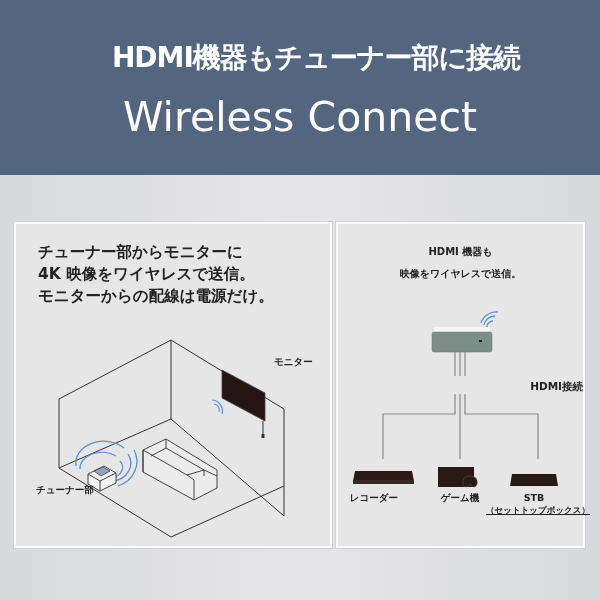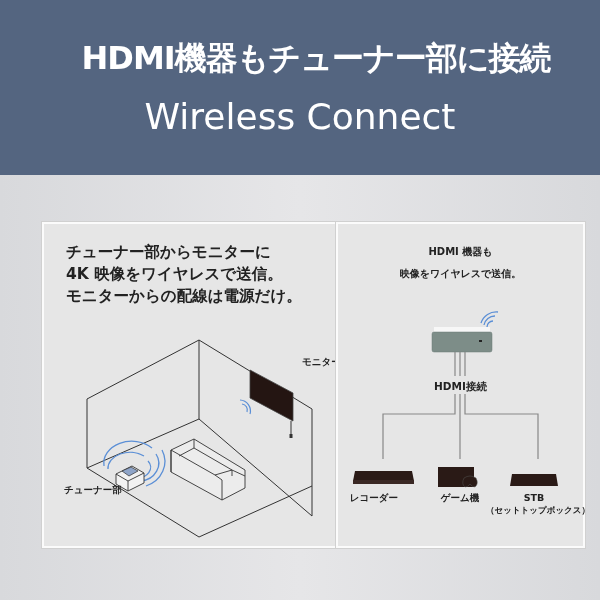--- a/index.html
+++ b/index.html
@@ -1,25 +1,25 @@
 <!DOCTYPE html>
 <html><head>
 <meta charset="utf-8">
 <style>
   html,body{margin:0;padding:0;}
   body{width:600px;height:600px;overflow:hidden;position:relative;
        font-family:"DejaVu Sans","Liberation Sans",sans-serif;
        background:linear-gradient(90deg,#d8d9dc 0%,#e6e6e8 50%,#d8d9dc 100%);}
   .header{position:absolute;left:0;top:0;width:600px;height:175px;background:#546580;
           color:#fff;text-align:center;}
-  .header .t1{position:absolute;left:0;right:0;top:34px;font-size:32px;font-weight:bold;letter-spacing:-1px;line-height:48px;padding-left:32px;}
-  .header .t2{position:absolute;left:0;right:0;top:92px;font-size:36px;line-height:50px;letter-spacing:0px;}
+  .header .t1{position:absolute;left:0;right:0;top:34px;font-size:28px;font-weight:bold;letter-spacing:-1px;line-height:48px;padding-left:32px;}
+  .header .t2{position:absolute;left:0;right:0;top:92px;font-size:41px;line-height:50px;letter-spacing:0px;}
   .panel{position:absolute;top:222px;height:326px;background:#e6e6e6;border:2px solid #fbfbfb;box-sizing:border-box;
          box-shadow:0 0 0 1px #d0d0d0;}
-  .left{left:14px;width:318px;margin-left:28px;}
+  .left{left:14px;width:318px;}
   .right{left:336px;width:249px;}
   .ltext{position:absolute;left:22px;top:17px;font-size:15.5px;font-weight:bold;line-height:22px;color:#222;white-space:nowrap;}
   .rtext{position:absolute;left:0;right:0;top:17px;font-size:10px;font-weight:bold;line-height:22px;color:#222;text-align:center;white-space:nowrap;}
   .lbl{position:absolute;font-size:9.5px;font-weight:bold;color:#222;white-space:nowrap;}
   svg{position:absolute;left:0;top:0;}
 </style>
 </head>
 <body>
 
 <div class="header">
@@ -122,18 +122,18 @@
     <g>
       <rect x="100" y="243" width="36" height="20" fill="#2a1a16"></rect>
       <path d="M126,254 q6,-4 12,0 q3,6 -1,9 q-3,0 -5,-3 q-2,3 -5,3 q-4,-3 -1,-9z" fill="#2a1a16" stroke="#555" stroke-width="0.5"></path>
     </g>
 
     <g>
       <polygon points="174,250 218,250 220,262 172,262" fill="#2a1a16"></polygon>
     </g>
   </svg>
 
-  <div class="lbl" style="left:0;right:0;text-align:center;top:156px;font-size:10.5px;">HDMI接続</div>
+  <div class="lbl" style="left:0;right:0;text-align:right;top:156px;font-size:10.5px;">HDMI接続</div>
   <div class="lbl" style="left:0;top:268px;width:60px;text-align:right;font-family:Liberation Serif, serif;">レコーダー</div>
   <div class="lbl" style="left:94px;top:268px;width:56px;text-align:center;">ゲーム機</div>
   <div class="lbl" style="left:166px;top:268px;width:60px;text-align:center;">STB</div>
-  <div class="lbl" style="left:148px;top:281px;width:100px;text-align:center;font-size:8.5px;">（セットトップボックス）</div>
+  <div class="lbl" style="left:148px;top:281px;width:100px;text-align:center;font-size:8.5px;text-decoration:underline;">（セットトップボックス）</div>
 </div>
 
 </body></html>

